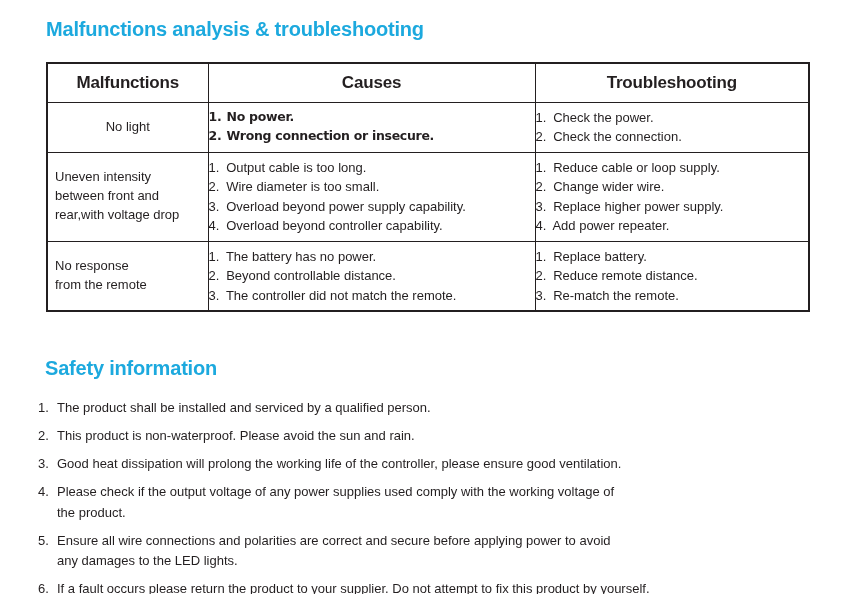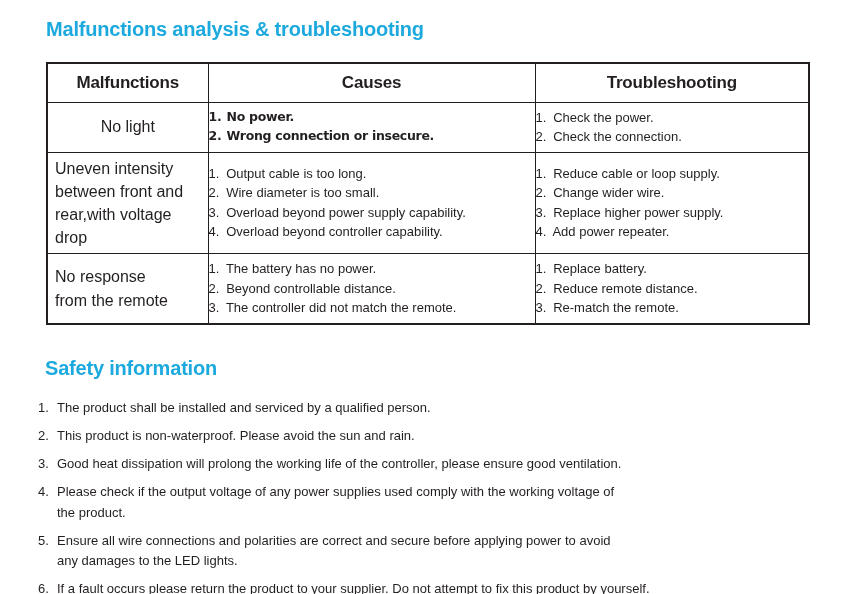--- a/index.html
+++ b/index.html
@@ -68,21 +68,21 @@
   table.fault-table td:last-child { border-right: none; }
 
   table.fault-table thead th {
     height: 38px;
     font-size: 17px;
     font-weight: bold;
     letter-spacing: -0.2px;
   }
 
   td.malf-cell {
-    font-size: 16px;
+    font-size: 13px;
     font-weight: normal;
     text-align: center;
     padding: 4px 24px;
     line-height: 1.45;
   }
   td.malf-cell.align-left {
     text-align: left;
     padding-left: 7px;
   }
 

